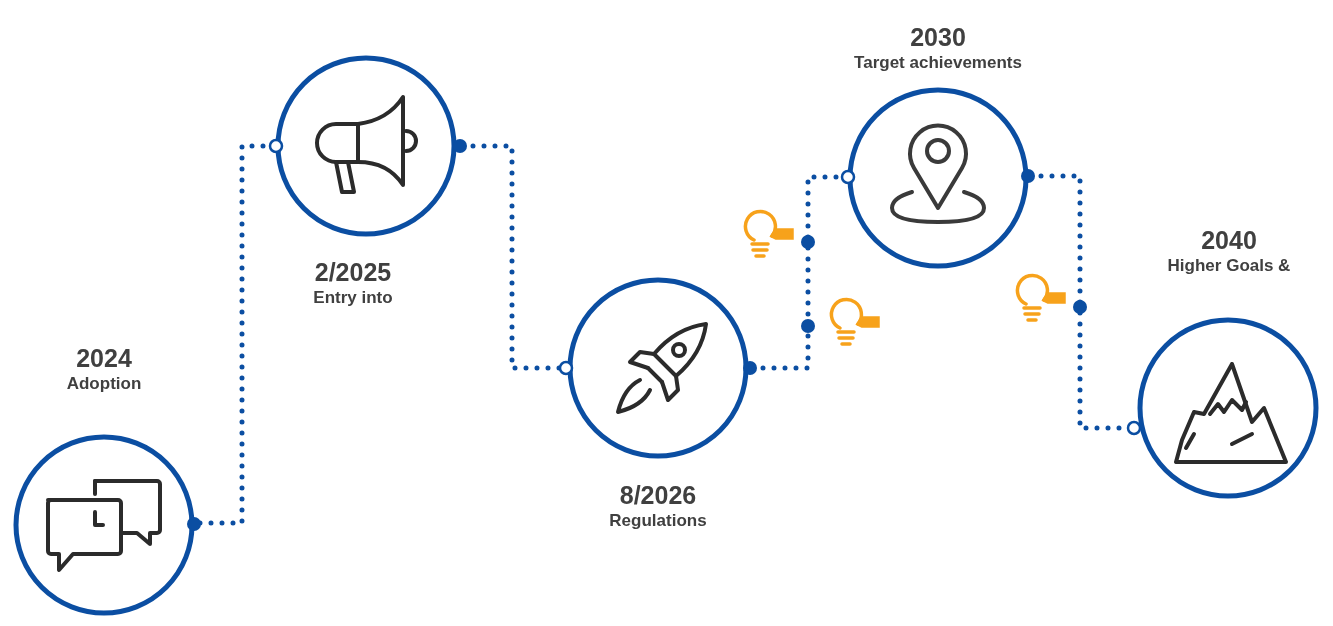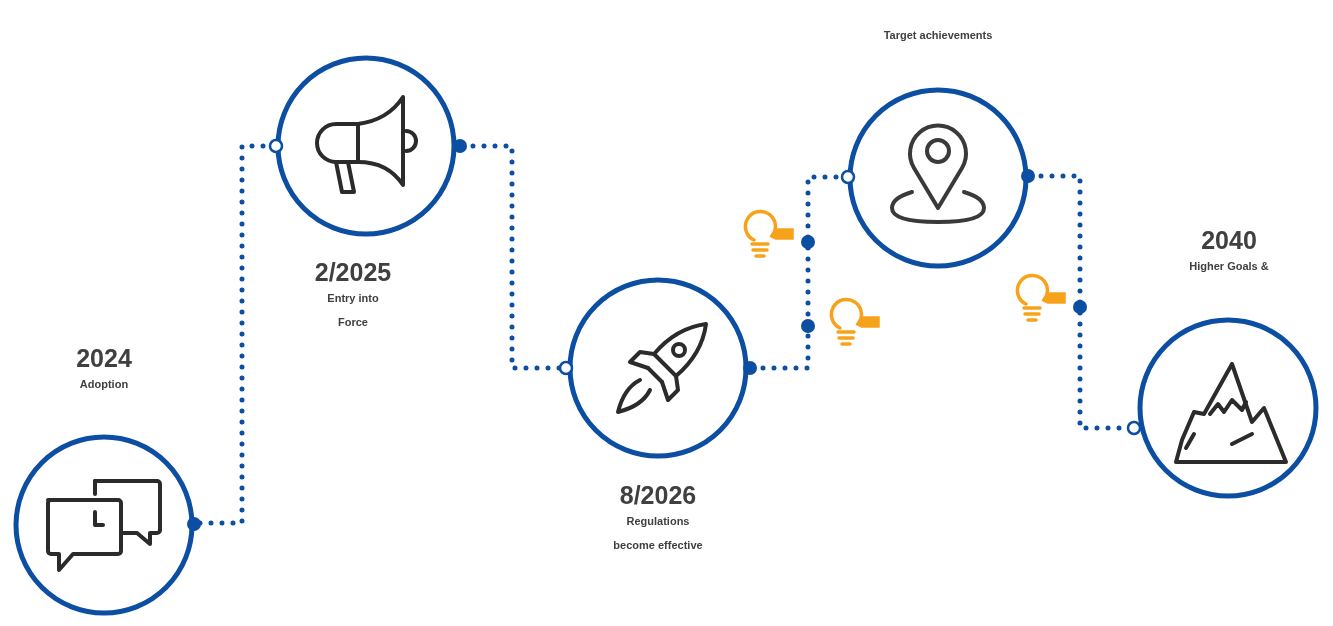--- a/index.html
+++ b/index.html
@@ -1,21 +1,21 @@
 <!DOCTYPE html>
 <html><head>
 <meta charset="utf-8">
 <style>
   html, body { margin: 0; padding: 0; background: #ffffff; }
   body { width: 1333px; height: 626px; position: relative; overflow: hidden;
          font-family: "Liberation Sans", sans-serif; }
   #diagram { position: absolute; left: 0; top: 0; width: 1333px; height: 626px; }
   .label { position: absolute; text-align: center; color: #404040; font-weight: bold; }
   .label .year { display: block; font-size: 25px; line-height: 28px; }
-  .label .desc { display: block; font-size: 11px; line-height: 24px; }
+  .label .desc { display: block; font-size: 17px; line-height: 24px; }
 </style>
 </head>
 <body>
 
 <svg id="diagram" viewBox="0 0 1333 626" xmlns="http://www.w3.org/2000/svg">
 
   <g fill="none" stroke="#0b4ea2" stroke-width="5" stroke-linecap="round" stroke-dasharray="0 11">
     <path d="M200 523 H242 V146 H272"></path>
     <path d="M462 146 H512 V368 H560"></path>
     <path d="M752 368 H808 V177 H842"></path>
@@ -107,29 +107,28 @@
 </svg>
 
 <div class="label" style="left:34px; top:344px; width:140px;">
   <span class="year">2024</span>
   <span class="desc">Adoption</span>
 </div>
 
 <div class="label" style="left:280px; top:258px; width:146px;">
   <span class="year">2/2025</span>
   <span class="desc">Entry into</span>
-  <span class="desc">Force</span>
 </div>
 
 <div class="label" style="left:558px; top:481px; width:200px;text-align:center;">
   <span class="year">8/2026</span>
   <span class="desc">Regulations</span>
-  <span class="desc">become effective</span>
 </div>
 
 <div class="label" style="left:818px; top:23px; width:240px;">
+  <span class="year">2030</span>
   <span class="desc">Target achievements</span>
 </div>
 
 <div class="label" style="left:1144px; top:226px; width:170px;">
   <span class="year">2040</span>
   <span class="desc">Higher Goals &amp;</span>
 </div>
 
 </body></html>

